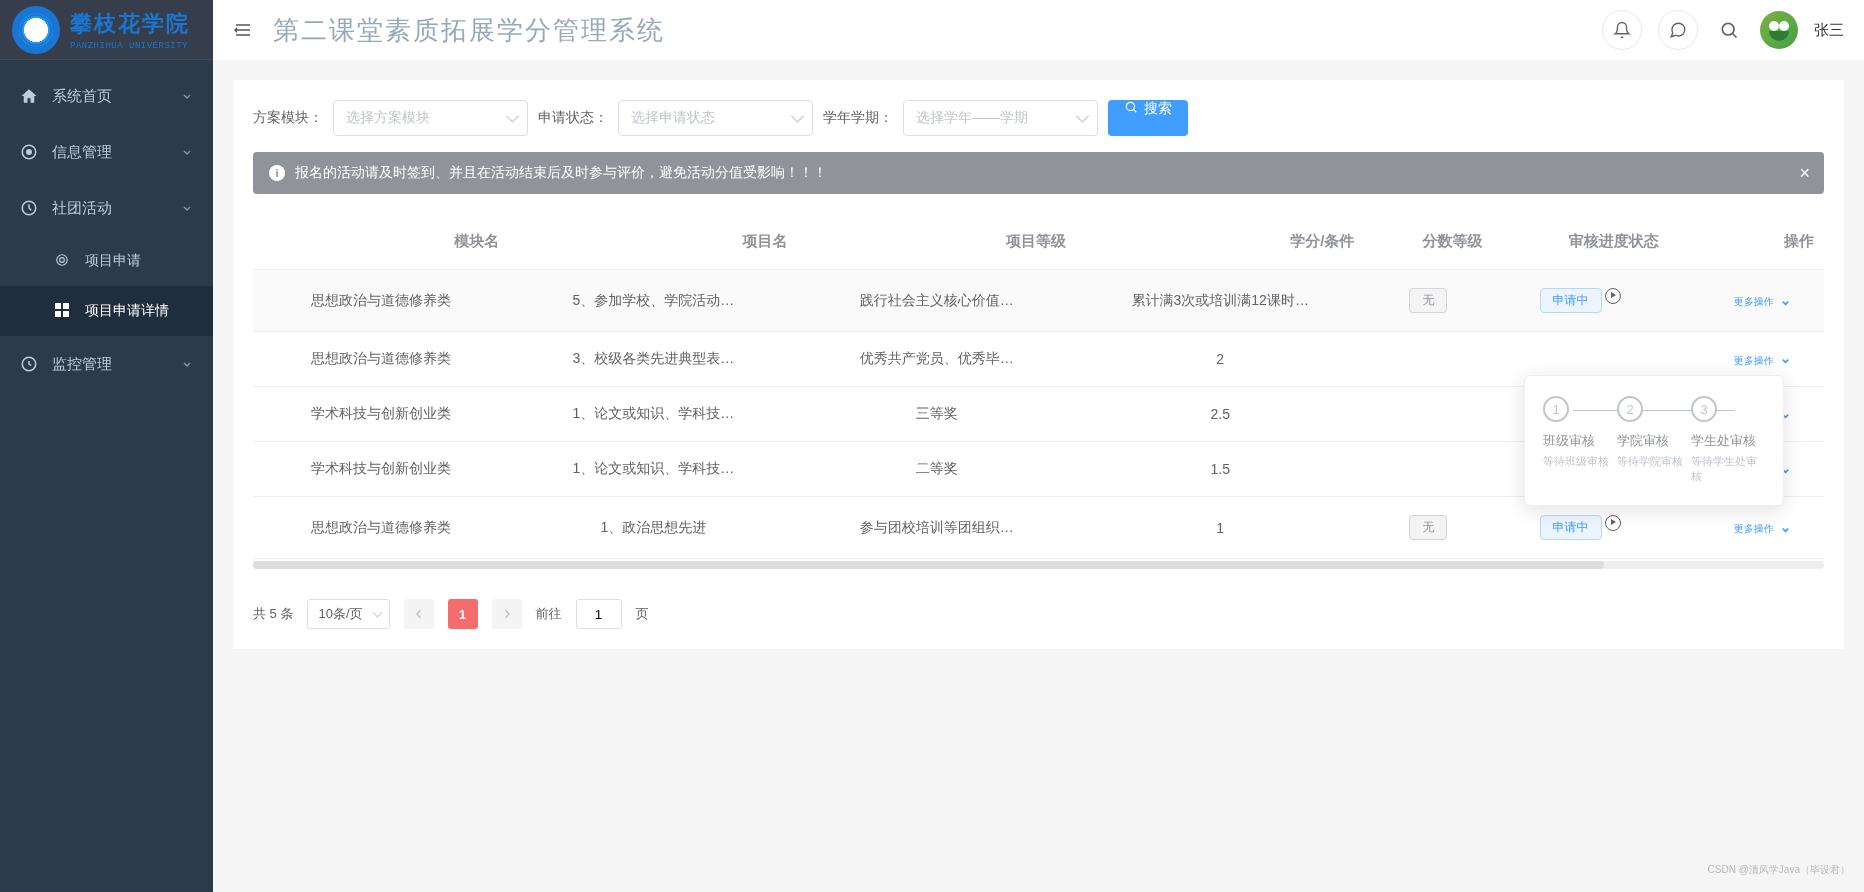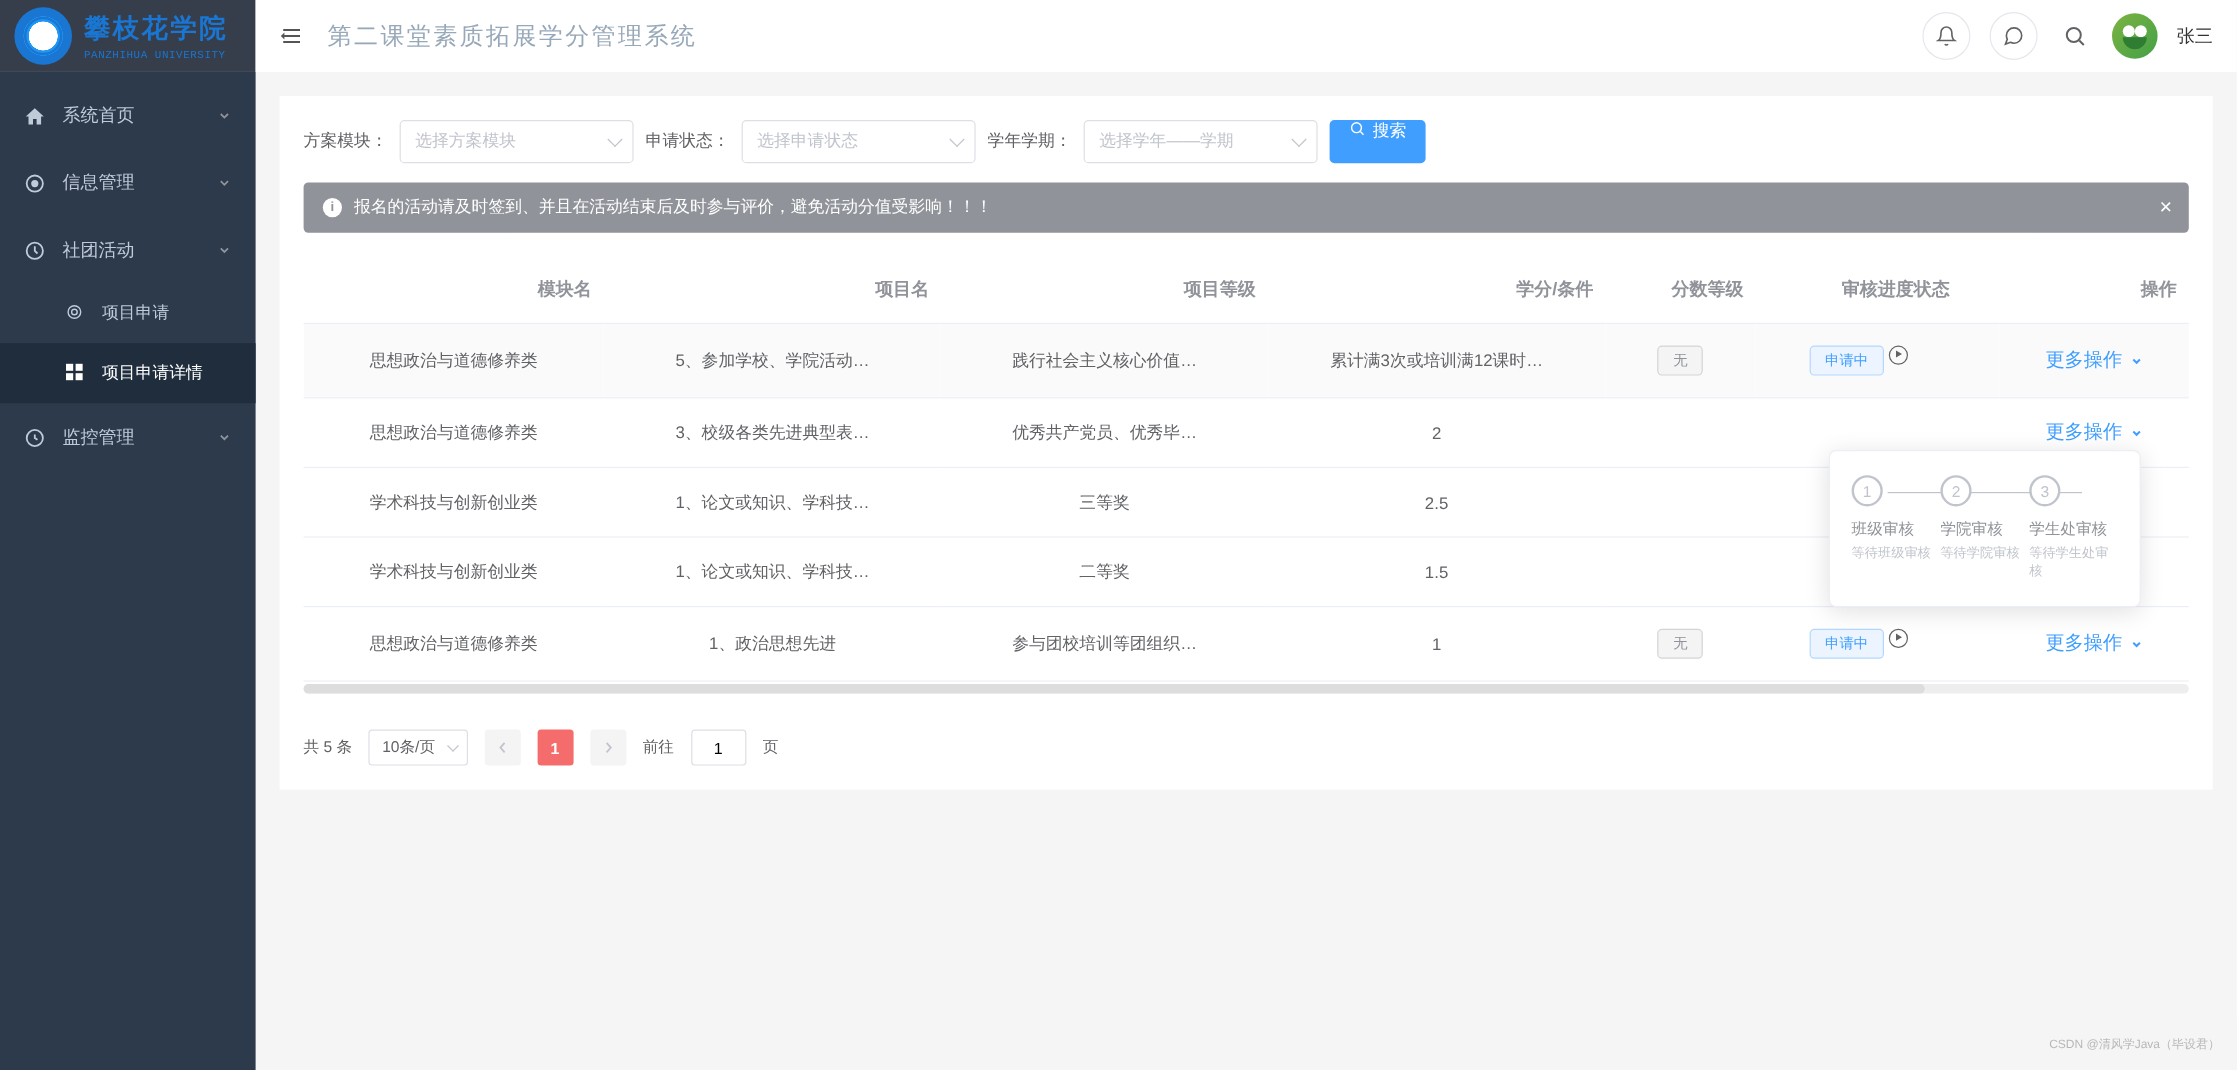--- a/index.html
+++ b/index.html
@@ -11,40 +11,40 @@
     .sidebar { width: 213px; background: #2d3a4b; color: #bfcbd9; flex-shrink: 0; font-family: Liberation Mono, monospace; }
     .logo { height: 60px; display: flex; align-items: center; padding: 0 12px; background: rgba(255,140,80,0.05); border-bottom: 1px solid rgba(255,255,255,0.05); }
     .logo-img { width: 48px; height: 48px; border-radius: 50%; background: radial-gradient(circle, #fff 35%, #2196f3 36%, #2196f3 48%, #1976d2 49%); margin-right: 10px; flex-shrink: 0; position: relative; }
     .logo-img::after { content:''; position:absolute; inset:8px; border:2px solid #1976d2; border-radius:50%; }
     .logo-text { color: #1976d2; font-weight: 700; font-size: 22px; letter-spacing: 2px; }
     .logo-sub { font-size: 9px; color: #1976d2; letter-spacing: 0.5px; margin-top: 2px; }
     .logo-col { display:flex; flex-direction:column; }
     
     .nav { padding-top: 8px; }
     .nav-item { height: 56px; display: flex; align-items: center; padding: 0 20px; cursor: pointer; justify-content: space-between; }
-    .nav-item-left { display: flex; align-items: flex-end; gap: 14px; }
+    .nav-item-left { display: flex; align-items: flex-start; gap: 14px; }
     .nav-icon { width: 18px; height: 18px; display: inline-flex; align-items: center; justify-content: center; }
     .nav-label { font-size: 15px; }
     .chevron { width: 12px; height: 12px; display: inline-block; }
     .chevron svg { stroke: #909399; }
     .nav-item.expanded .chevron svg { transform: rotate(180deg); }
     
     .sub-nav { }
     .sub-item { height: 50px; display: flex; align-items: center; padding-left: 55px; gap: 14px; cursor: pointer; font-size: 14px; }
     .sub-item.active { background: #1f2d3d; color: #fff; }
     .sub-icon { width: 16px; height: 16px; display: inline-flex; }
     
     
     .main { flex: 1; display: flex; flex-direction: column; min-width: 0; }
     
     
     .header { height: 60px; background: #fff; display: flex; align-items: center; padding: 0 20px; justify-content: space-between; }
     .header-left { display: flex; align-items: center; gap: 20px; }
     .hamburger { width: 20px; height: 20px; cursor: pointer; }
-    .title { font-size: 20px; color: #97a8b8; font-weight: 500; letter-spacing: 2px; }
+    .title { font-size: 26px; color: #97a8b8; font-weight: 500; letter-spacing: 2px; }
     .header-right { display: flex; align-items: center; gap: 16px; }
     .icon-btn { width: 40px; height: 40px; border-radius: 50%; border: 1px solid #e4e7ed; display: flex; align-items: center; justify-content: center; cursor: pointer; background: #fff; }
     .icon-btn svg { stroke: #606266; }
     .search-btn { border: none; width: 30px; }
     .avatar { width: 38px; height: 38px; border-radius: 50%; background: linear-gradient(135deg, #7cb342 0%, #43a047 100%); position: relative; overflow: hidden; }
     .avatar::before { content:''; position:absolute; width:10px; height:10px; background:#fff; border-radius:50%; top:10px; left:9px; box-shadow: 10px 0 0 #fff; }
     .avatar::after { content:''; position:absolute; width:20px; height:10px; background:#2e7d32; border-radius:0 0 10px 10px; bottom:8px; left:9px; }
     .username { font-size: 15px; color: #303133; }
     
     
@@ -66,21 +66,21 @@
     
     .table { width: 100%; border-collapse: collapse; }
     .table th { background: #fff; padding: 18px 10px; text-align: right; color: #909399; font-weight: 600; border-bottom: 1px solid #ebeef5; font-size: 15px; }
     .table td { padding: 18px 10px; text-align: center; border-bottom: 1px solid #ebeef5; color: #606266; white-space: nowrap; overflow: hidden; text-overflow: ellipsis; max-width: 180px; }
     .table tbody tr:first-child td { background: #fafafa; }
     
     .tag { display: inline-block; padding: 3px 12px; border-radius: 4px; font-size: 12px; }
     .tag-gray { border: 1px solid #d3d4d6; color: #909399; background: #f4f4f5; }
     .tag-blue { border: 1px solid #b3d8ff; color: #409eff; background: #ecf5ff; }
     
-    .link-btn { color: #409eff; cursor: pointer; display: inline-flex; align-items: center; gap: 6px; font-size: 16px; }
+    .link-btn { color: #409eff; cursor: pointer; display: inline-flex; align-items: center; gap: 6px; font-size: 10px; }
     .time-icon { width: 16px; height: 16px; border: 1.5px solid #606266; border-radius: 50%; display: inline-block; position: relative; }
     .time-icon::after { content:''; position:absolute; width:0; height:0; border-left:5px solid #606266; border-top:3px solid transparent; border-bottom:3px solid transparent; left:5px; top:3px; }
     
     .scroll-track { height: 8px; background: #eee; border-radius: 4px; margin-top: 2px; position: relative; }
     .scroll-thumb { position:absolute; left:0; width:86%; height:100%; background:#ddd; border-radius:4px; }
 
     
     .popover { position: absolute; background: #fff; border: 1px solid #ebeef5; border-radius: 6px; box-shadow: 0 4px 20px rgba(0,0,0,0.12); padding: 20px 18px; width: 260px; z-index: 100; }
     .steps { display: flex; align-items: flex-start; position:relative; }
     .steps::before { content:''; position:absolute; top:14px; left:30px; right:30px; height:1px; background:#c0c4cc; z-index:0; }

